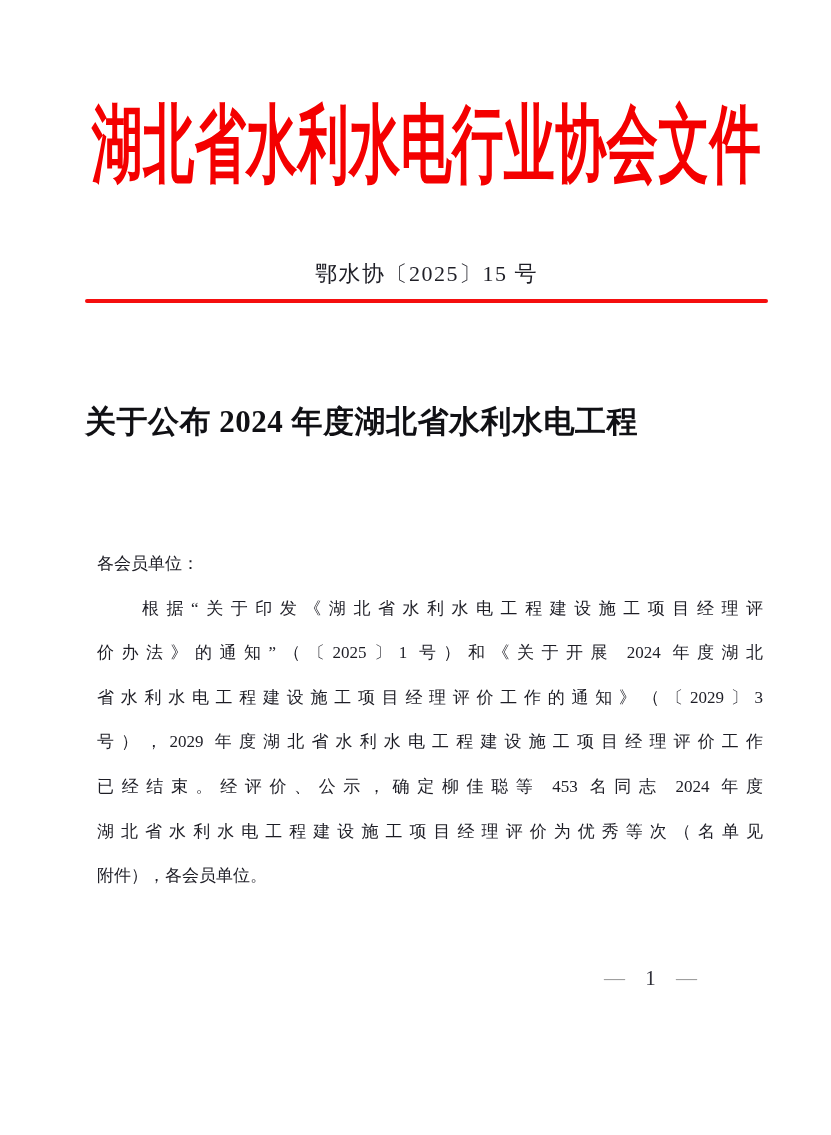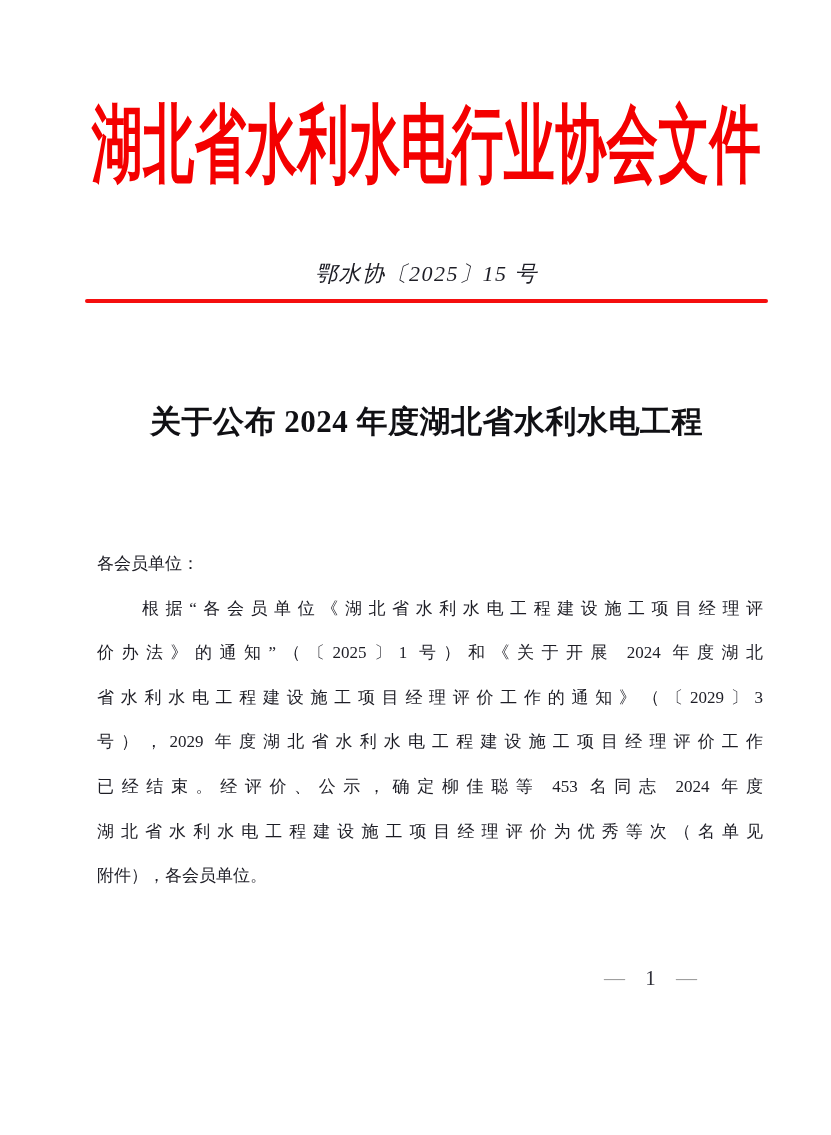--- a/index.html
+++ b/index.html
@@ -48,39 +48,37 @@
   .doc-num {
     position: absolute;
     top: 259px;
     left: 0;
     right: 0;
     text-align: center;
     font-size: 22px;
     letter-spacing: 1.5px;
     color: #1e1e26;
     white-space: nowrap;
-    font-style: italic;
   }
   
   .red-line {
     position: absolute;
     top: 299px;
     left: 0;
     width: 683px;
     height: 3.5px;
     background: #f50f0f;
     border-radius: 2px;
   }
   
   .doc-title {
     position: absolute;
     top: 398px;
     left: 0;
     right: 0;
-    text-align: center;
     font-size: 31px;
     font-weight: 700;
     line-height: 47px;
     letter-spacing: 0.5px;
     color: #101014;
     white-space: nowrap;
   }
   
   .body-text {
     position: absolute;
@@ -124,21 +122,21 @@
     <div class="doc-num">鄂水协〔2025〕15 号</div>
 
     <div class="red-line"></div>
 
     <div class="doc-title">
       <div>关于公布 2024 年度湖北省水利水电工程</div>
     </div>
 
     <div class="body-text">
       <div class="bline">各会员单位：</div>
-      <div class="bline indent just">根据“各会员单位《湖北省水利水电工程建设施工项目经理评</div>
+      <div class="bline indent just">根据“关于印发《湖北省水利水电工程建设施工项目经理评</div>
       <div class="bline just">价办法》的通知”（〔2025〕1 号）和《关于开展 2024 年度湖北</div>
       <div class="bline just">省水利水电工程建设施工项目经理评价工作的通知》（〔2029〕3</div>
       <div class="bline just">号），2029 年度湖北省水利水电工程建设施工项目经理评价工作</div>
       <div class="bline just">已经结束。经评价、公示，确定柳佳聪等 453 名同志 2024 年度</div>
       <div class="bline just">湖北省水利水电工程建设施工项目经理评价为优秀等次（名单见</div>
       <div class="bline">附件），各会员单位。</div>
     </div>
 
   </div>
 

